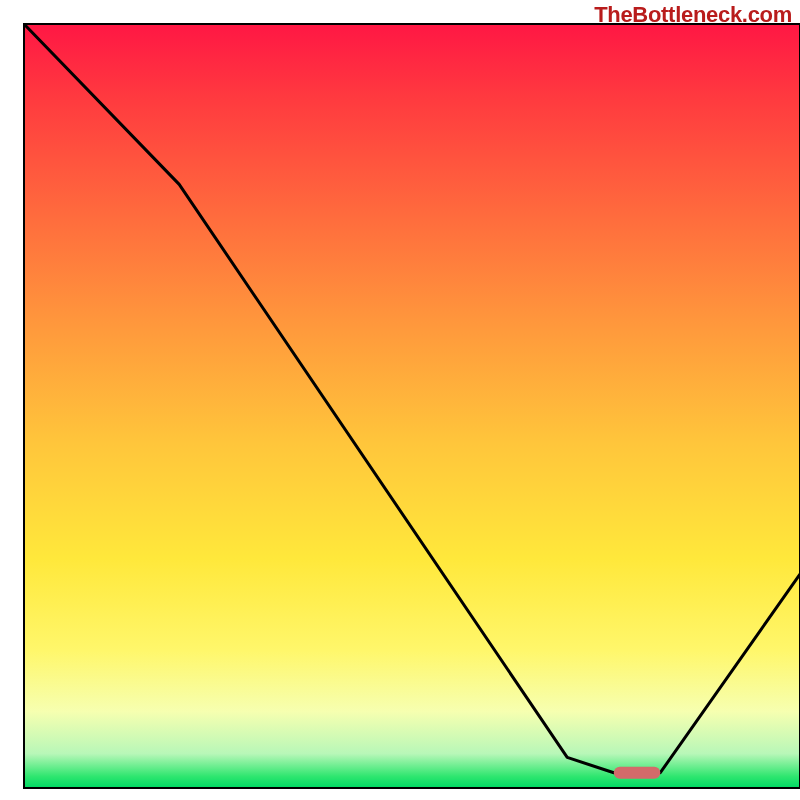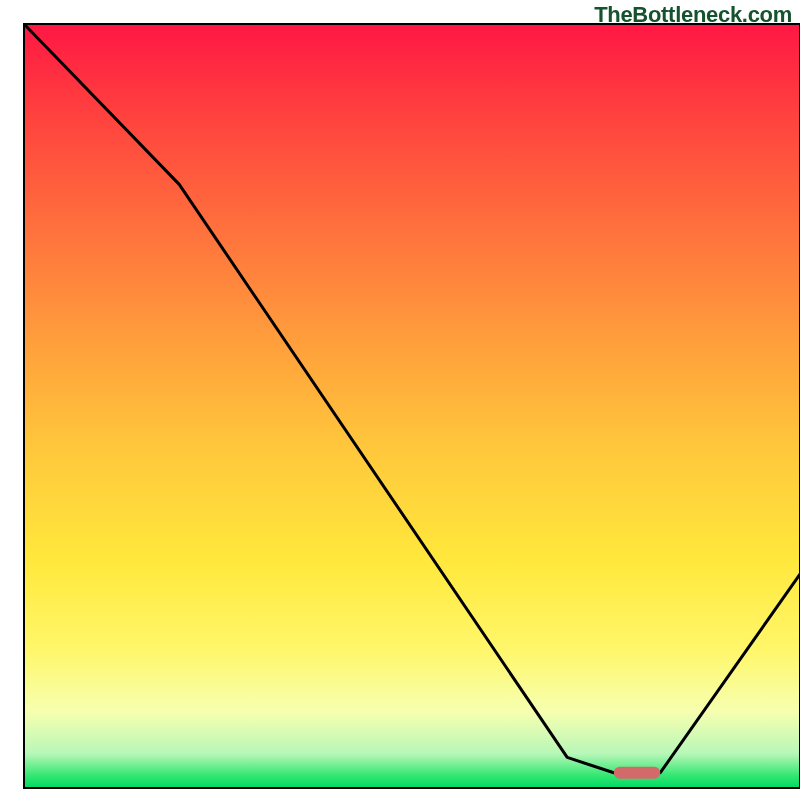--- a/index.html
+++ b/index.html
@@ -9,21 +9,21 @@
     width: 800px;
     height: 800px;
   }
   .watermark {
     position: absolute;
     top: 2px;
     right: 8px;
     font-family: Arial, Helvetica, sans-serif;
     font-size: 22px;
     font-weight: bold;
-    color: #14532d;
+    color: #b91c1c;
     z-index: 10;
     letter-spacing: -0.3px;
   }
   svg.plot {
     position: absolute;
     top: 0;
     left: 0;
     width: 800px;
     height: 800px;
   }

